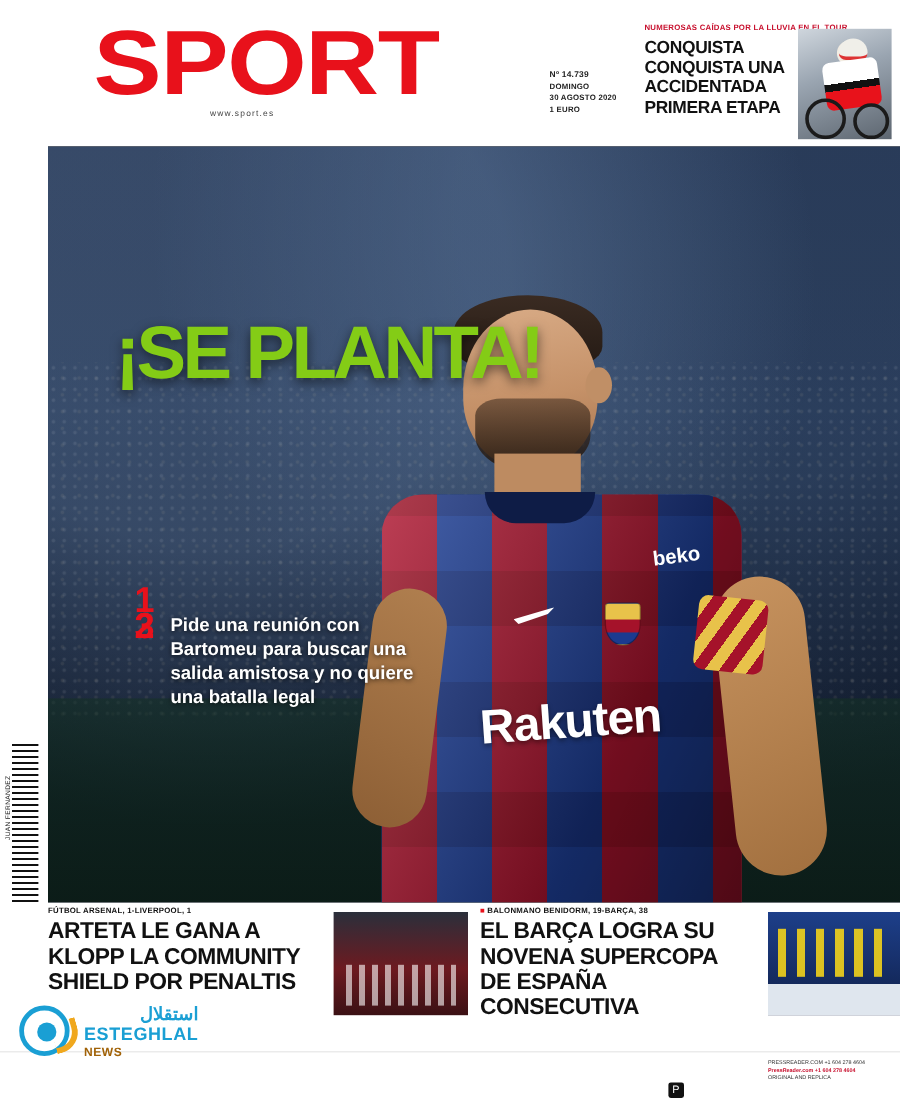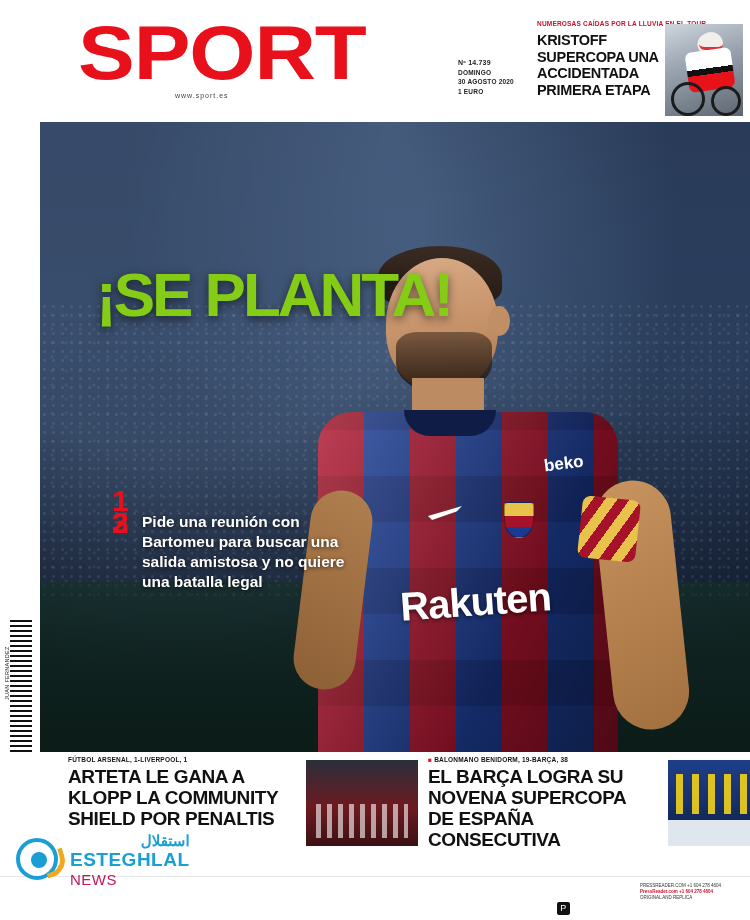--- a/index.html
+++ b/index.html
@@ -282,21 +282,21 @@
     font-weight: bold;
     text-shadow: 0 1px 4px rgba(0,0,0,.7);
   }
 
   
   .bottom {
     position: absolute;
     left: 40px; top: 756px;
     width: 710px; height: 110px;
   }
-  .b-col { position: absolute; top: 0; height: 110px; margin-left: 28px; }
+  .b-col { position: absolute; top: 0; height: 110px; }
   .col-left { left: 0; width: 350px; }
   .col-right { left: 360px; width: 352px; }
   .b-kicker {
     font-size: 6.5px; font-weight: bold; color: #111;
     letter-spacing: .2px; margin-bottom: 3px;
   }
   .b-kicker .dot { color: #e8111b; }
   .b-head {
     font-size: 19px; line-height: 21px;
     font-weight: bold; color: #111; letter-spacing: -.4px;
@@ -398,41 +398,41 @@
   .wm-logo .swipe {
     position: absolute; left: 30px; top: 16px;
     width: 22px; height: 26px;
     border-right: 5px solid #f0a81e;
     border-bottom: 5px solid #f0a81e;
     border-radius: 0 0 18px 0;
     transform: rotate(-16deg);
   }
   .wm-text { line-height: 1.15; }
   .wm-fa { font-size: 15px; color: #1a9fd4; font-weight: bold; direction: rtl; }
-  .wm-en { font-size: 19px; color: #1a9fd4; font-weight: bold; letter-spacing: .5px; }
-  .wm-news { font-size: 15px; color: #be185d; font-weight: normal; letter-spacing: .5px; }
+  .wm-en { font-size: 15px; color: #1a9fd4; font-weight: bold; letter-spacing: .5px; }
+  .wm-news { font-size: 10px; color: #a16207; font-weight: bold; letter-spacing: .5px; }
 </style>
 </head>
 <body>
 
 <div class="page">
 
   <div class="masthead">
     <div class="logo">SPORT</div>
     <div class="logo-sub">www.sport.es</div>
     <div class="issue-block">
       <div class="num">Nº 14.739</div>
       <div>DOMINGO</div>
       <div>30 AGOSTO 2020</div>
       <div>1 EURO</div>
     </div>
 
     <div class="teaser">
       <div class="teaser-kicker">NUMEROSAS CAÍDAS POR LA LLUVIA EN EL TOUR</div>
-      <div class="teaser-head">KRISTOFF SUPERCOPA UNA ACCIDENTADA PRIMERA ETAPA</div>
+      <div class="teaser-head">CONQUISTA CONQUISTA UNA ACCIDENTADA PRIMERA ETAPA</div>
       <div class="teaser-photo">
         <div class="helmet"></div>
         <div class="jersey"></div>
         <div class="wheel"></div>
         <div class="wheel2"></div>
       </div>
     </div>
   </div>
 
   <div class="main-photo">

